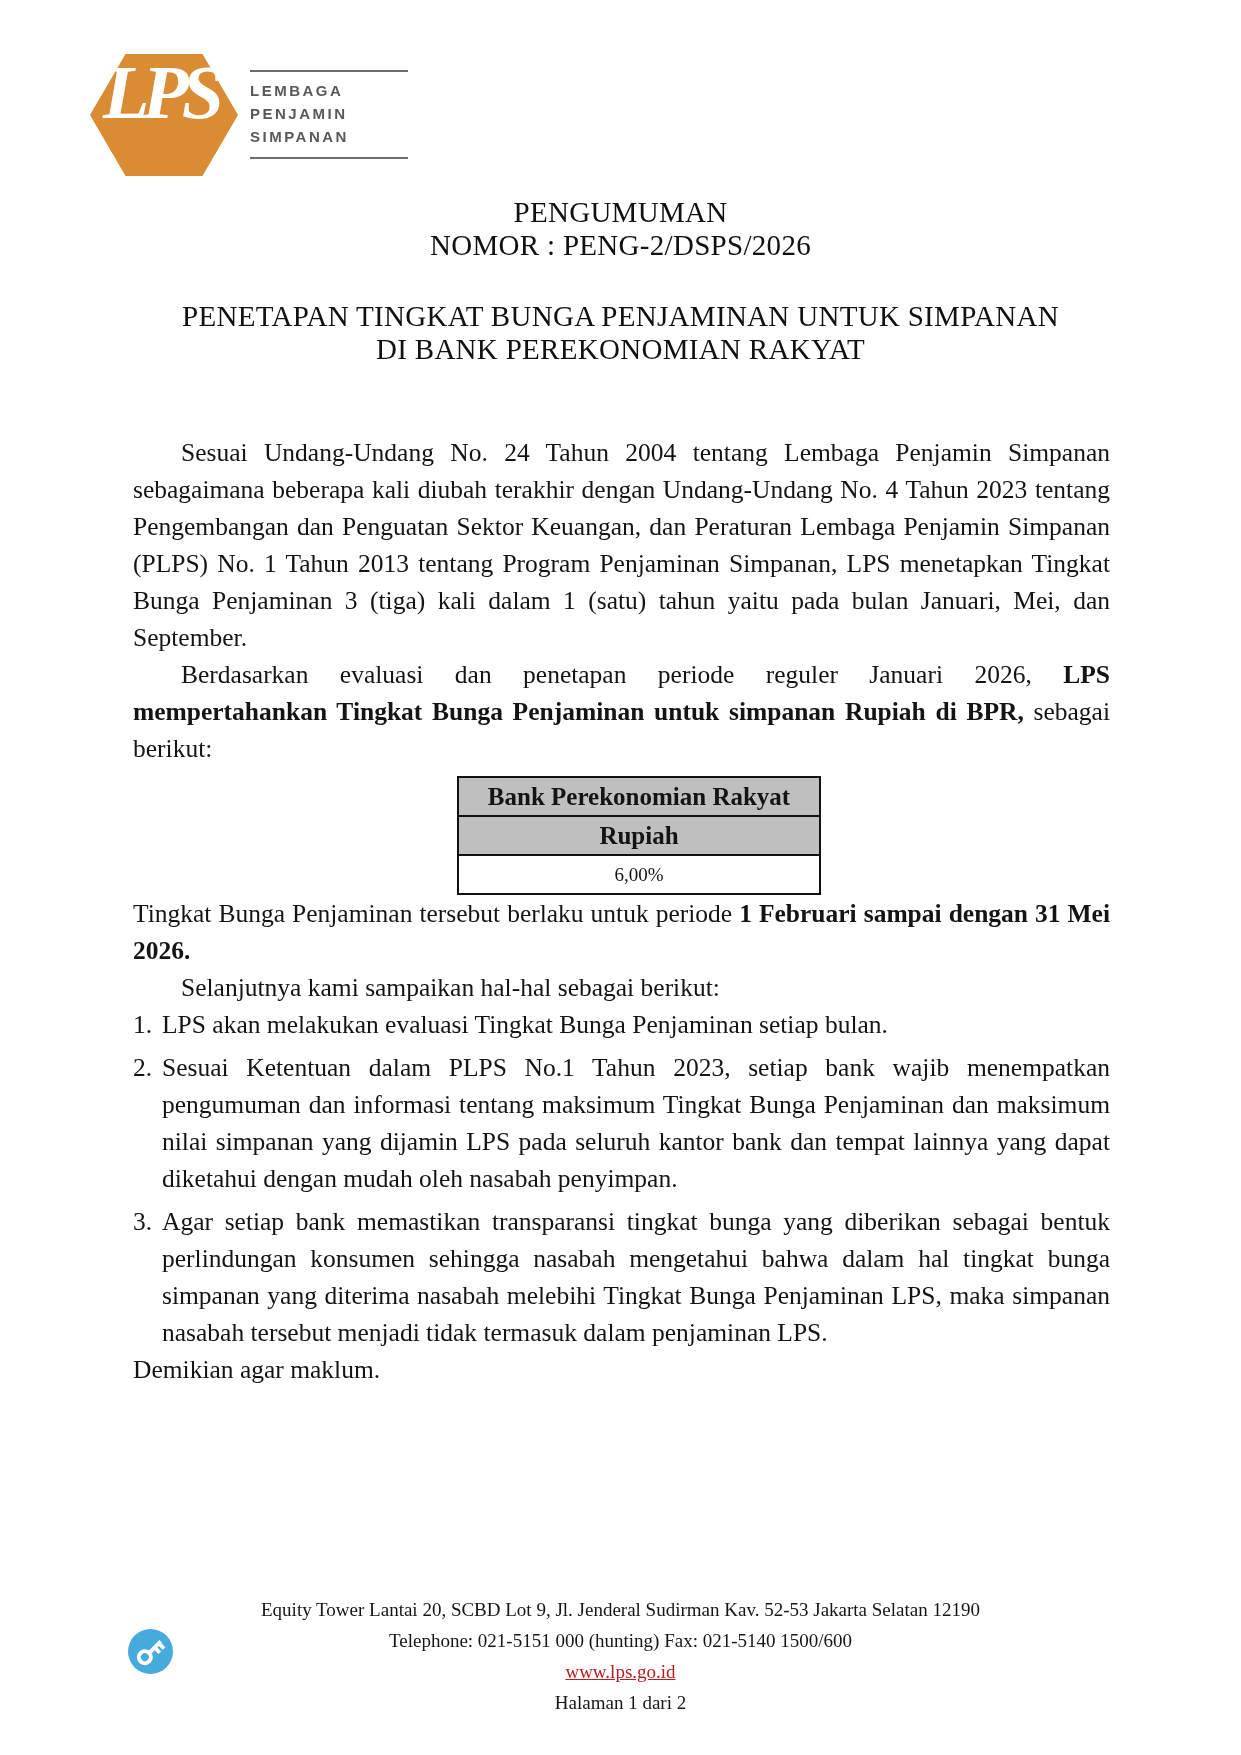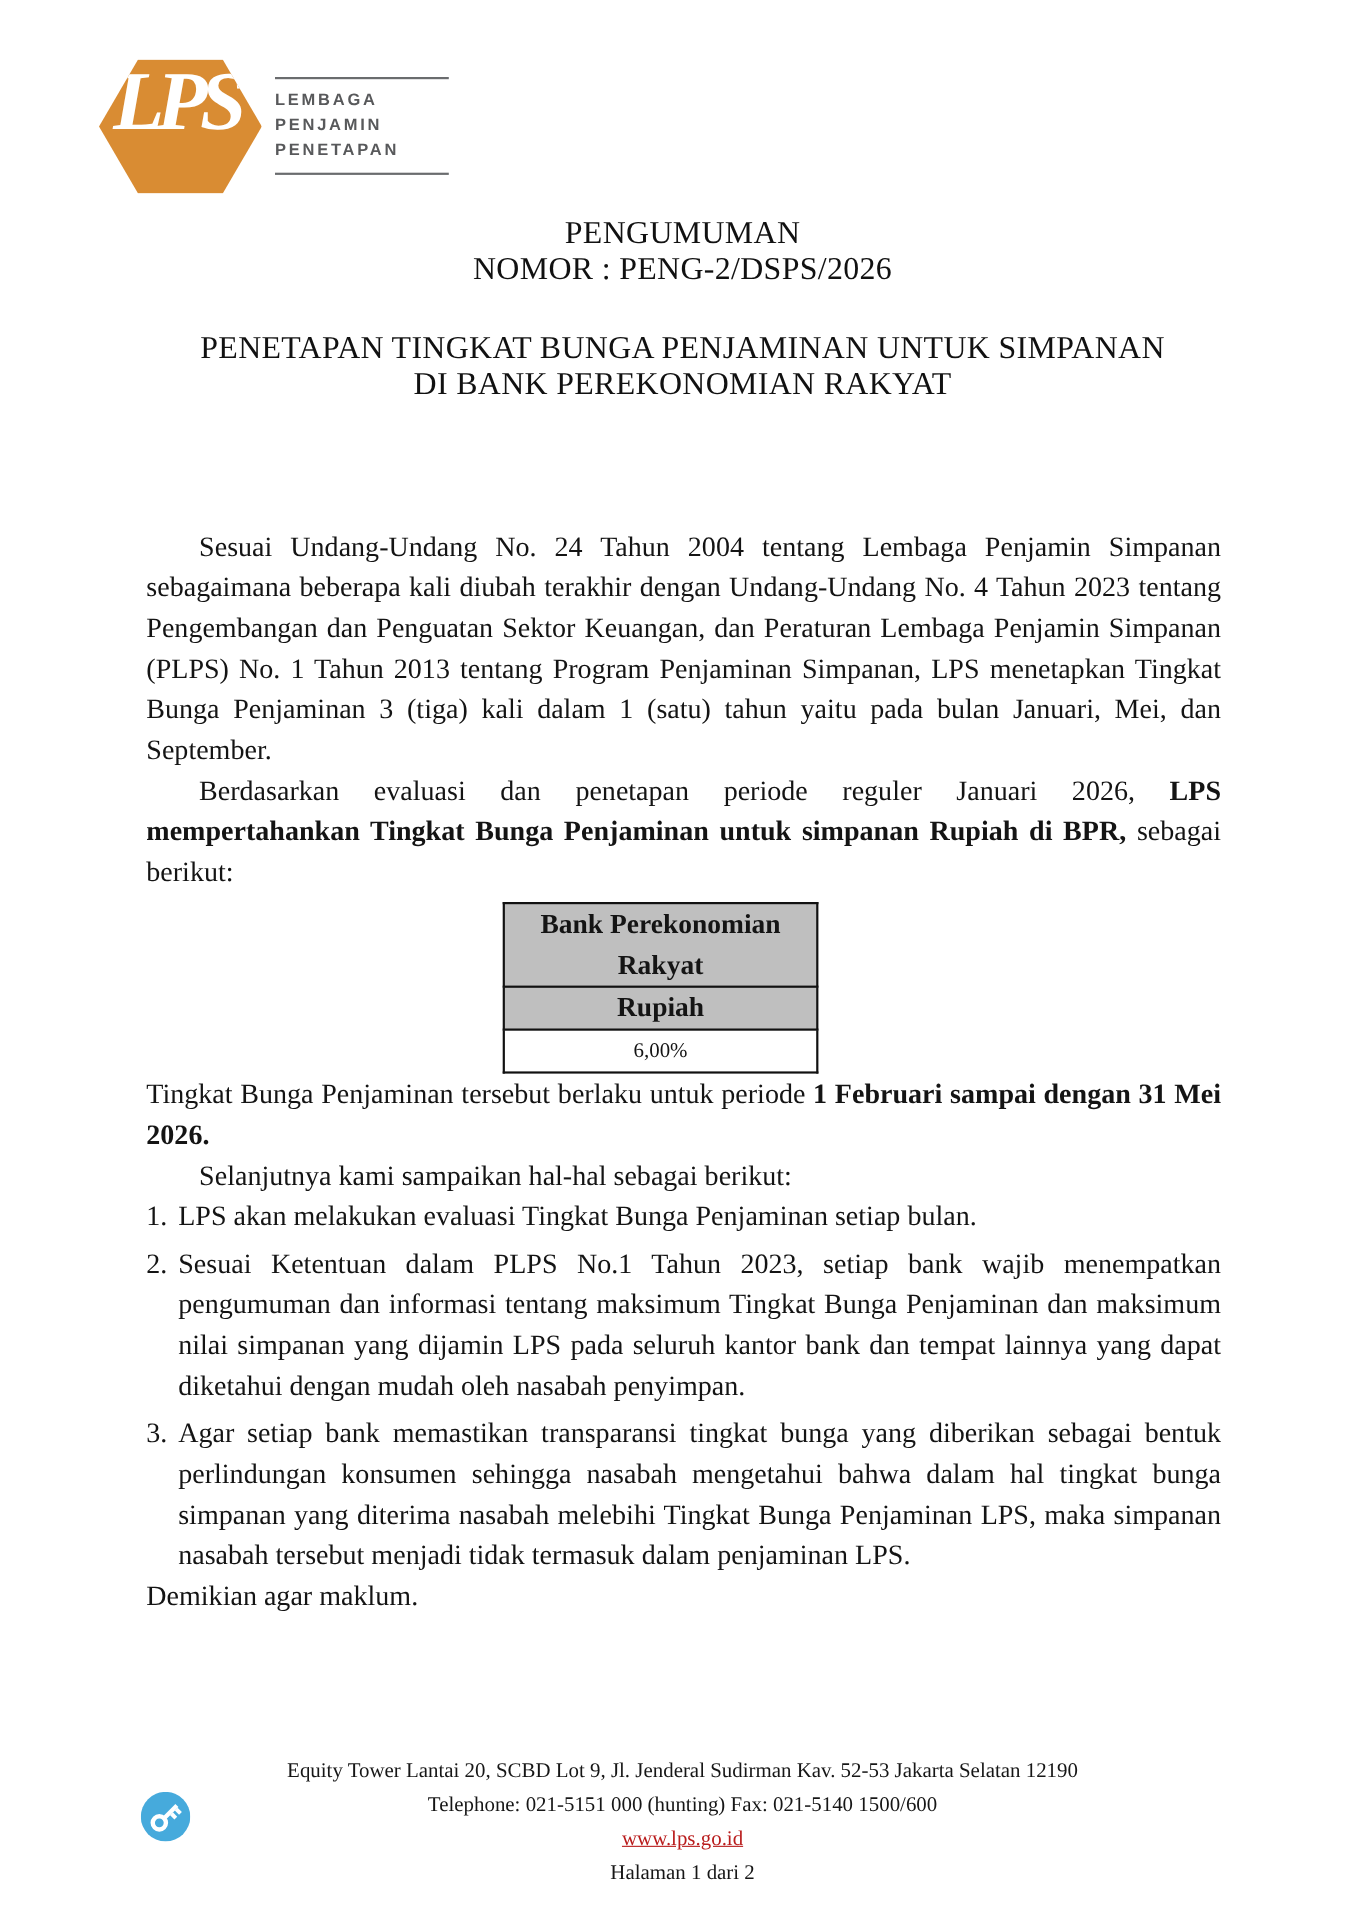--- a/index.html
+++ b/index.html
@@ -39,33 +39,33 @@
   .title-block {
     position:absolute; left:0; top:196px; width:1241px;
     text-align:center; font-size:29px; line-height:33px; letter-spacing:0.3px;
     color:#111111;
   }
   .title-gap { height:38px; }
 
   
   .body-block {
     position:absolute; left:133px; top:434px; width:977px;
-    font-size:25.5px; line-height:37px; text-align:justify;margin-top:44px;
+    font-size:25.5px; line-height:37px; text-align:justify;
   }
   .body-block p { margin:0; }
   .indent { text-indent:48px; }
   .mt6 { margin-top:6px; }
   .mt8 { margin-top:8px; }
   .mt10 { margin-top:10px; }
   .mt13 { margin-top:13px; }
   b.seg { font-weight:700; }
 
   
   table.rate {
-    border-collapse:collapse; margin:9px 0 0 324px; width:287px;
+    border-collapse:collapse; margin:9px 0 0 324px; width:364px;
     table-layout:fixed;
   }
   table.rate td {
     border:2px solid #111111; height:32px; text-align:center;
     vertical-align:middle; padding:0 4px;
   }
   td.hd { background:#BFBFBF; font-weight:700; font-size:25px; }
   td.val { background:#ffffff; font-size:19px; }
 
   
@@ -88,21 +88,21 @@
 
 <div class="page">
 
   <div class="logo">
     <div class="hex">
       <span class="hex-text">LPS</span>
     </div>
     <div class="logo-text">
       <div>LEMBAGA</div>
       <div>PENJAMIN</div>
-      <div>PENETAPAN</div>
+      <div>SIMPANAN</div>
     </div>
   </div>
 
   <div class="title-block">
     <div>PENGUMUMAN</div>
     <div>NOMOR : PENG-2/DSPS/2026</div>
     <div class="title-gap"></div>
     <div>PENETAPAN TINGKAT BUNGA PENJAMINAN UNTUK SIMPANAN</div>
     <div>DI BANK PEREKONOMIAN RAKYAT</div>
   </div>

